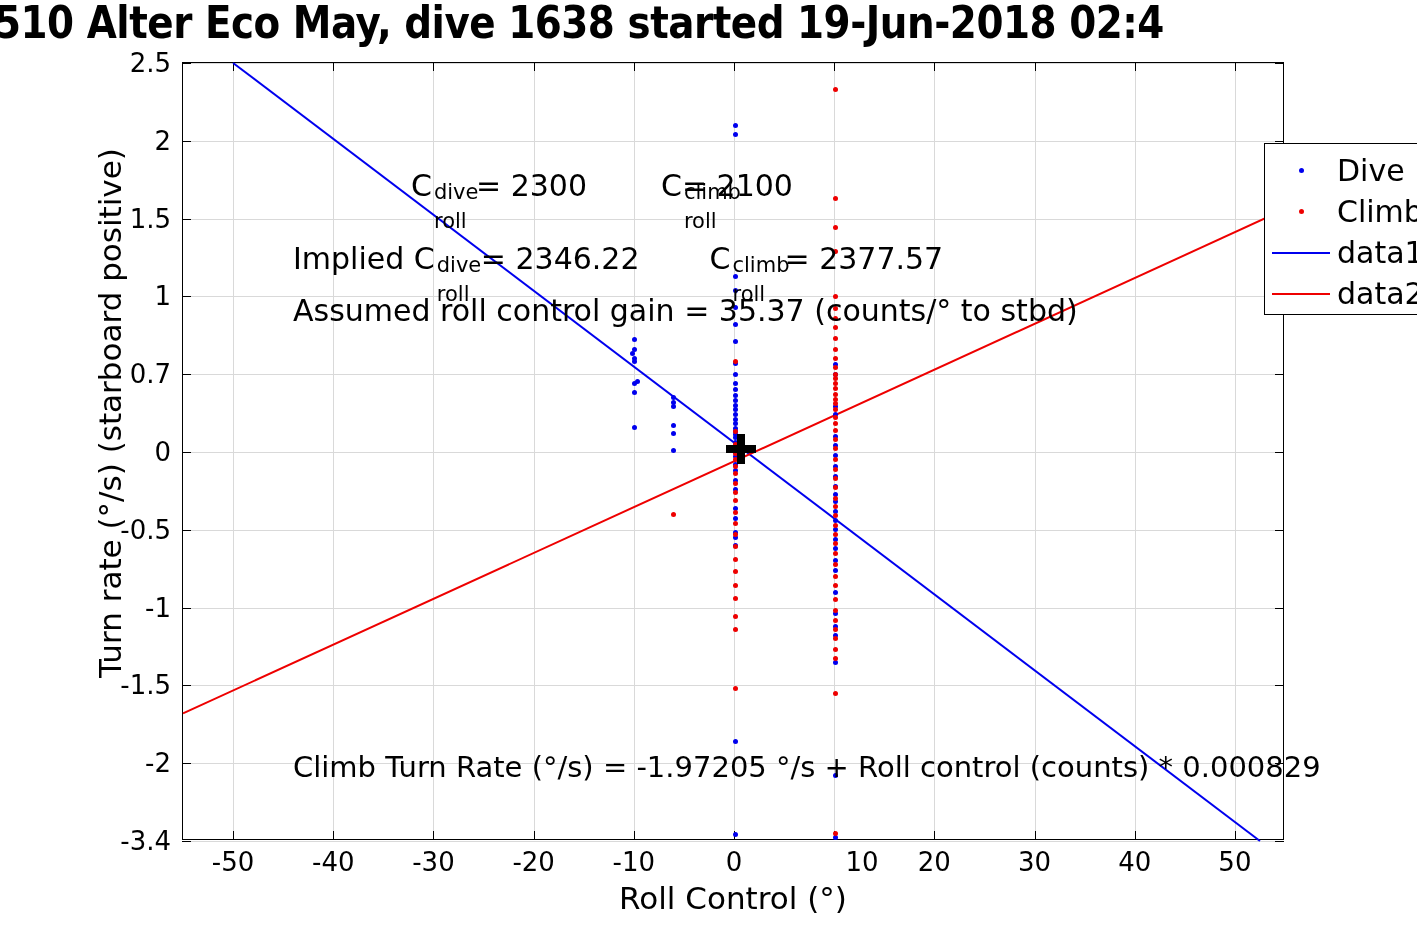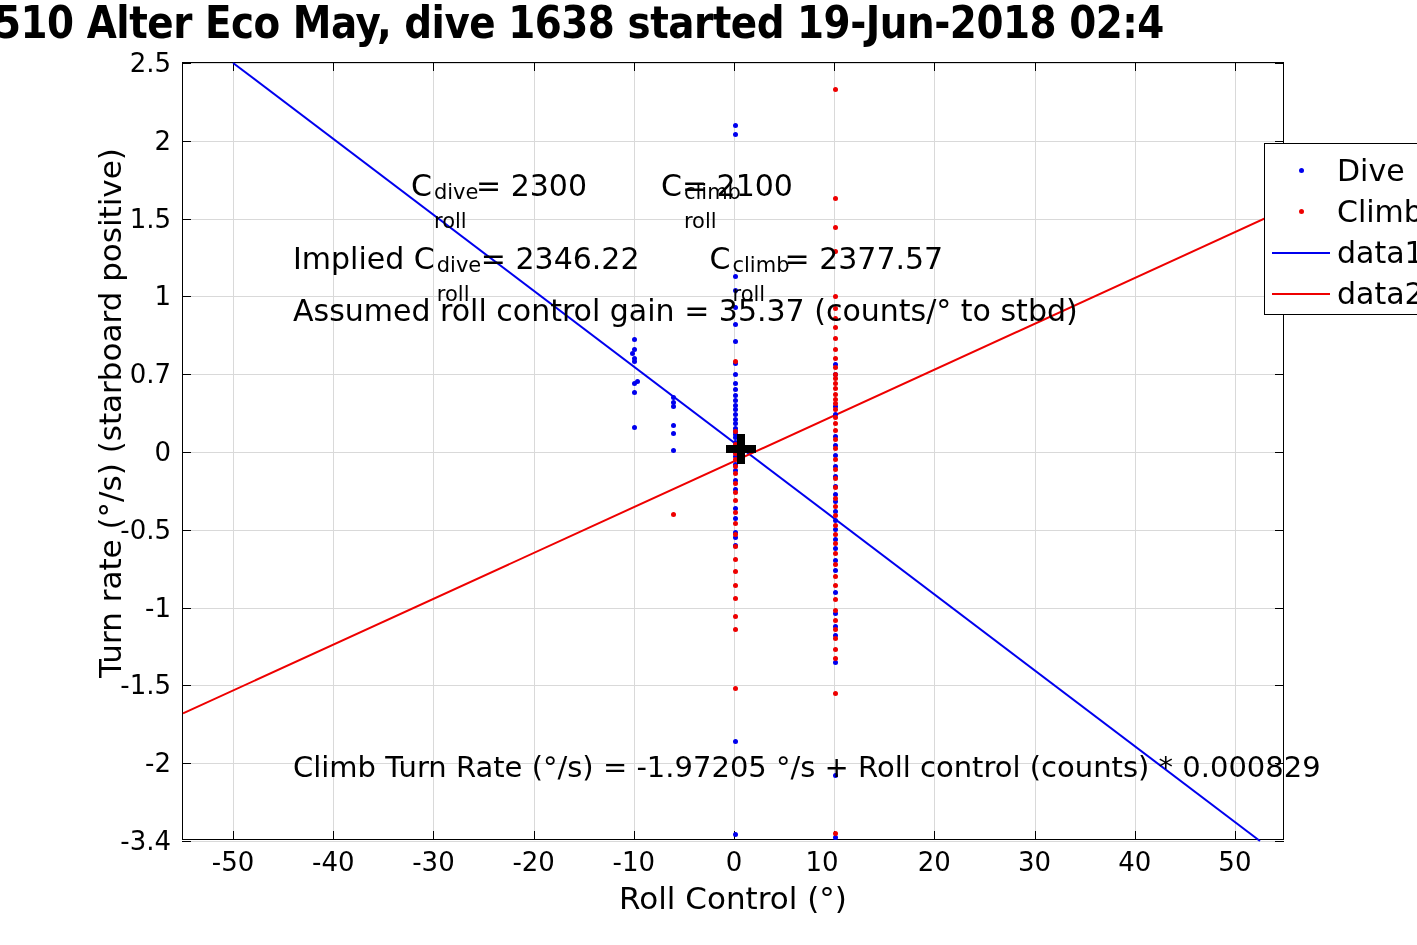--- a/index.html
+++ b/index.html
@@ -357,21 +357,21 @@
         </div>
         <div class="lgtext">data2</div>
       </div>
     </div>
 <div class="xtl" style="left: 50.0909px;">-50</div>
     <div class="xtl" style="left: 150.273px;">-40</div>
     <div class="xtl" style="left: 250.455px;">-30</div>
     <div class="xtl" style="left: 350.636px;">-20</div>
     <div class="xtl" style="left: 450.818px;">-10</div>
     <div class="xtl" style="left: 551px;">0</div>
-    <div class="xtl" style="left: 639px;">10</div>
+    <div class="xtl" style="left: 679px;">10</div>
     <div class="xtl" style="left: 751.364px;">20</div>
     <div class="xtl" style="left: 851.545px;">30</div>
     <div class="xtl" style="left: 951.727px;">40</div>
     <div class="xtl" style="left: 1051.91px;">50</div>
     <div class="ytl" style="top: 0px; left: -108px; width: 96px;">2.5</div>
     <div class="ytl" style="top: 77.8px; left: -108px; width: 96px;">2</div>
     <div class="ytl" style="top: 155.6px; left: -108px; width: 96px;">1.5</div>
     <div class="ytl" style="top: 233.4px; left: -108px; width: 96px;">1</div>
     <div class="ytl" style="top: 311.2px; left: -108px; width: 96px;">0.7</div>
     <div class="ytl" style="top: 389px; left: -108px; width: 96px;">0</div>

